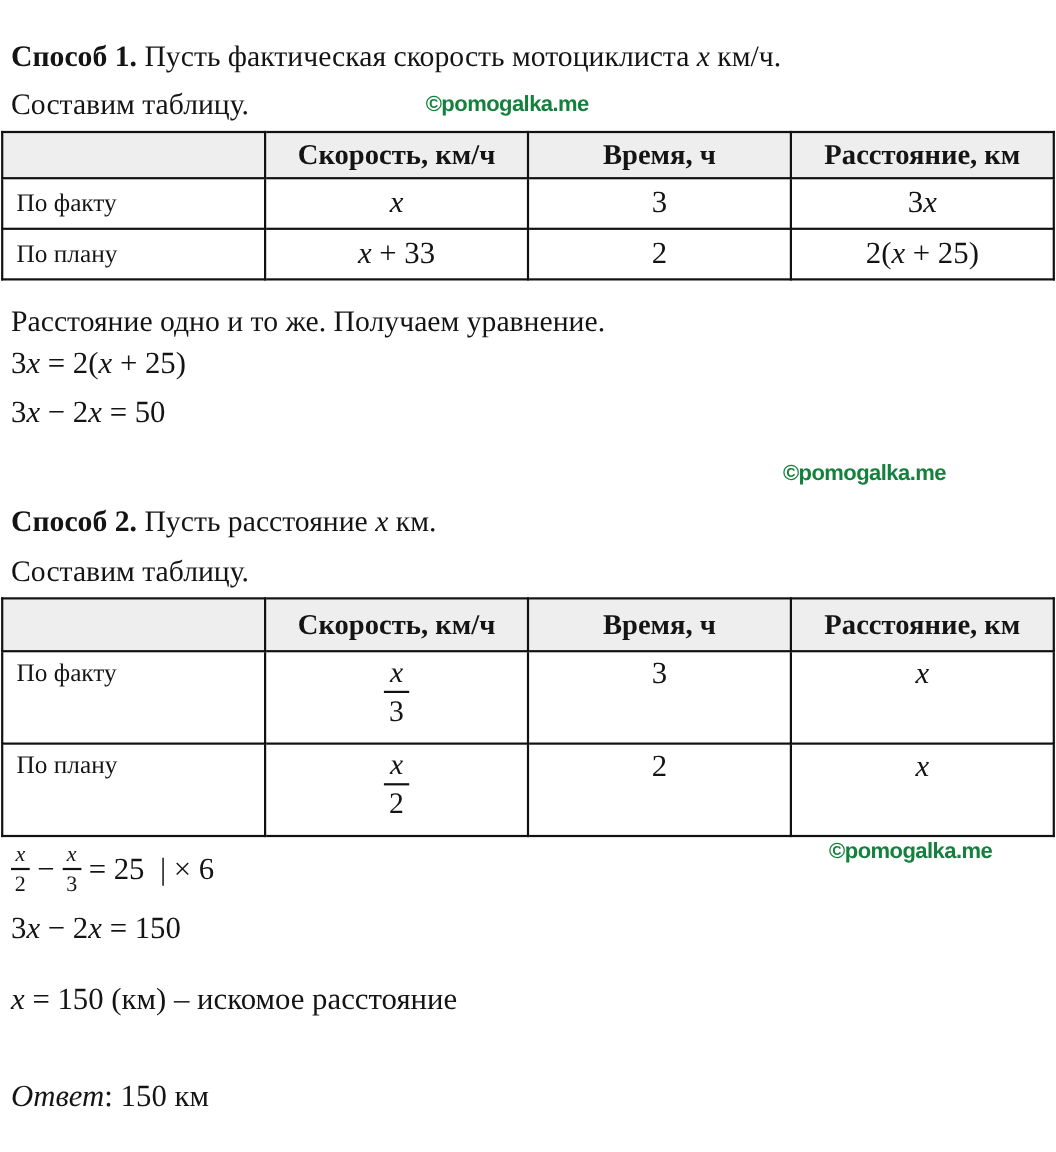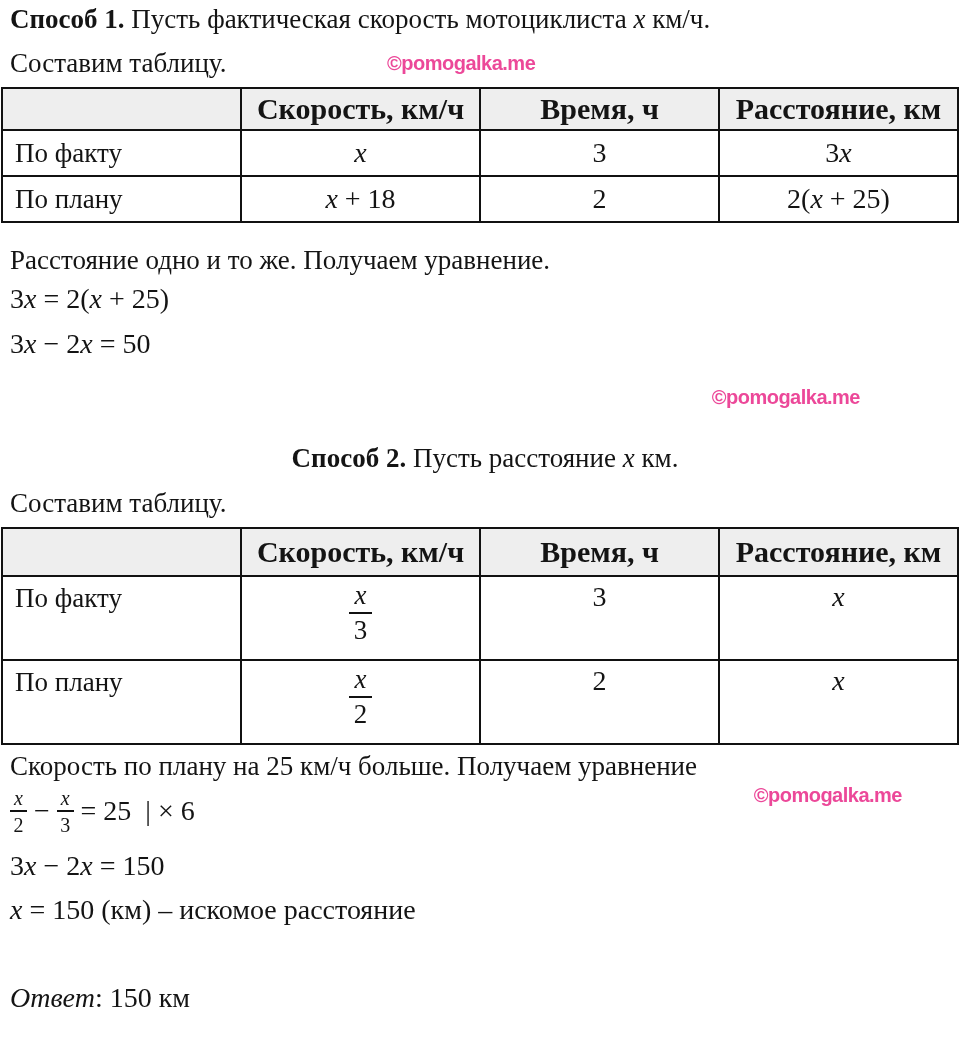--- a/index.html
+++ b/index.html
@@ -10,42 +10,42 @@
     font-size:27px;
   }
   .pad { padding-left:10px; }
   .rel { position:relative; }
 
   
   .seg-b { font-weight:bold; }
   .seg-i { font-style:italic; }
 
   
-  #line-m1-title { padding-top:3px; line-height:33px; }
+  #line-m1-title { padding-top:3px; line-height:33px;margin-top:32px; }
   #line-m1-maketable { margin-top:12px; line-height:30px; }
   .watermark {
     font-family:"Liberation Sans", sans-serif;
-    font-weight:700; font-size:20px; color:#ec4899; letter-spacing:-0.5px;
+    font-weight:700; font-size:20px; color:#15803d; letter-spacing:-0.5px;
     white-space:nowrap;
   }
   #wm1 { position:absolute; left:387px; top:0px; }
   #wm2-line { margin-top:14px; height:22px; text-align:right; padding-right:100px; }
   #wm3 { position:absolute; right:58px; top:2px; }
 
   
   table.t {
     width:958px; margin-left:1px; border-collapse:collapse; table-layout:fixed;
   }
   table.t th, table.t td { border:2px solid #111; overflow:hidden; }
   table.t th {
-    background:#eeeeee; font-weight:bold; font-size:30px;
+    background:#eeeeee; font-weight:bold; font-size:26px;
     height:40px; text-align:center; padding:0;
   }
   table.t td { text-align:center; font-size:28px; padding:0; }
-  table.t .lbl { text-align:left; padding-left:12px; font-size:27px; }
+  table.t .lbl { text-align:left; padding-left:12px; font-size:23px; }
   #table1 { margin-top:9px; }
   #table1 td { height:44px; }
   #table2 { margin-top:9px; }
   #table2 td { height:76px; vertical-align:top; padding-top:4px; }
   #table2 .lbl { padding-top:6px; }
 
   
   .note { margin-top:22px; line-height:31px; }
   .eq { height:45px; display:flex; align-items:center; padding-left:10px; font-size:28px; }
   .eq-tall { height:62px; }
@@ -91,21 +91,21 @@
     </thead>
     <tbody>
       <tr>
         <td class="lbl">По факту</td>
         <td><span><span class="seg-i">x</span></span></td>
         <td><span><span>3</span></span></td>
         <td><span><span>3</span><span class="seg-i">x</span></span></td>
       </tr>
       <tr>
         <td class="lbl">По плану</td>
-        <td><span><span class="seg-i">x</span><span> + 18</span></span></td>
+        <td><span><span class="seg-i">x</span><span> + 33</span></span></td>
         <td><span><span>2</span></span></td>
         <td><span><span>2(</span><span class="seg-i">x</span><span> + 25)</span></span></td>
       </tr>
     </tbody>
   </table>
 
   <div class="pad note">
     <span>Расстояние одно и то же. Получаем уравнение.</span>
   </div>
 
@@ -113,21 +113,21 @@
       <span><span>3</span><span class="seg-i">x</span><span> = 2(</span><span class="seg-i">x</span><span> + 25)</span></span>
     </div>
   <div class="eq">
       <span><span>3</span><span class="seg-i">x</span><span> − 2</span><span class="seg-i">x</span><span> = 50</span></span>
     </div>
 
   <div id="wm2-line">
     <span class="watermark">©pomogalka.me</span>
   </div>
 
-  <div class="pad" style="margin-top:40px; line-height:32px;text-align:center;">
+  <div class="pad" style="margin-top:24px; line-height:32px;">
     <span><span class="seg-b">Способ 2.</span><span> Пусть расстояние </span><span class="seg-i">x</span><span> км.</span></span>
   </div>
 
   <div class="pad" style="margin-top:14px; line-height:30px;">
     <span>Составим таблицу.</span>
   </div>
 
   <table class="t" id="table2">
     <thead>
       <tr>
@@ -152,38 +152,35 @@
         <td><span><span class="frac">
                 <span class="fnum">x</span>
                 <span class="fden">2</span>
               </span></span></td>
         <td><span><span>2</span></span></td>
         <td><span><span class="seg-i">x</span></span></td>
       </tr>
     </tbody>
   </table>
 
-  <div class="pad note" style="margin-top:6px;">
-    <span>Скорость по плану на 25 км/ч больше. Получаем уравнение</span>
-  </div>
 
   <div class="eq eq-tall rel">
     <span><span class="frac">
           <span class="fnum">x</span>
           <span class="fden">2</span>
         </span><span> − </span><span class="frac">
           <span class="fnum">x</span>
           <span class="fden">3</span>
         </span><span> = 25 &nbsp;| × 6</span></span>
     <span class="watermark" id="wm3">©pomogalka.me</span>
   </div>
   <div class="eq" style="height:44px;text-align:right;">
       <span><span>3</span><span class="seg-i">x</span><span> − 2</span><span class="seg-i">x</span><span> = 150</span></span>
     </div>
-  <div class="eq" style="height:44px;">
+  <div class="eq" style="height:44px;margin-top:20px;">
       <span><span class="seg-i">x</span><span> = 150 (км) – искомое расстояние</span></span>
     </div>
 
   <div class="pad answer">
     <span><span class="seg-i">Ответ</span><span>: 150 км</span></span>
   </div>
 
 </div>
 
 </body></html>

